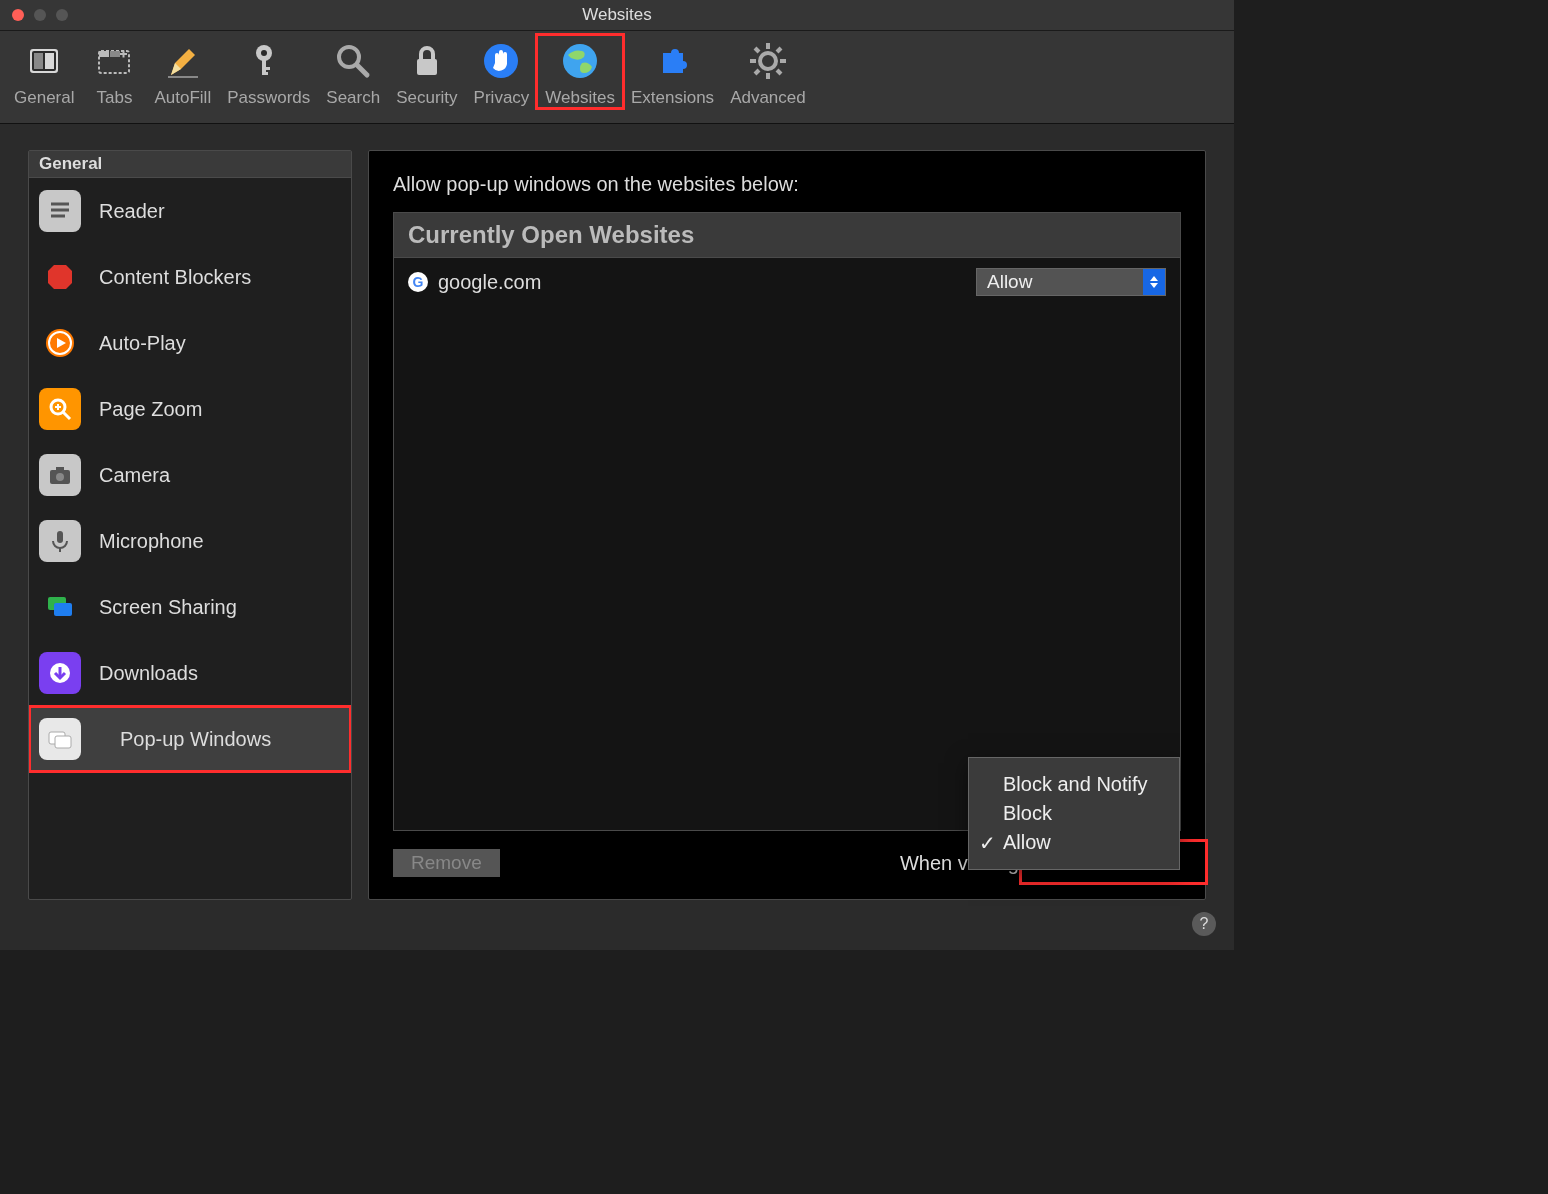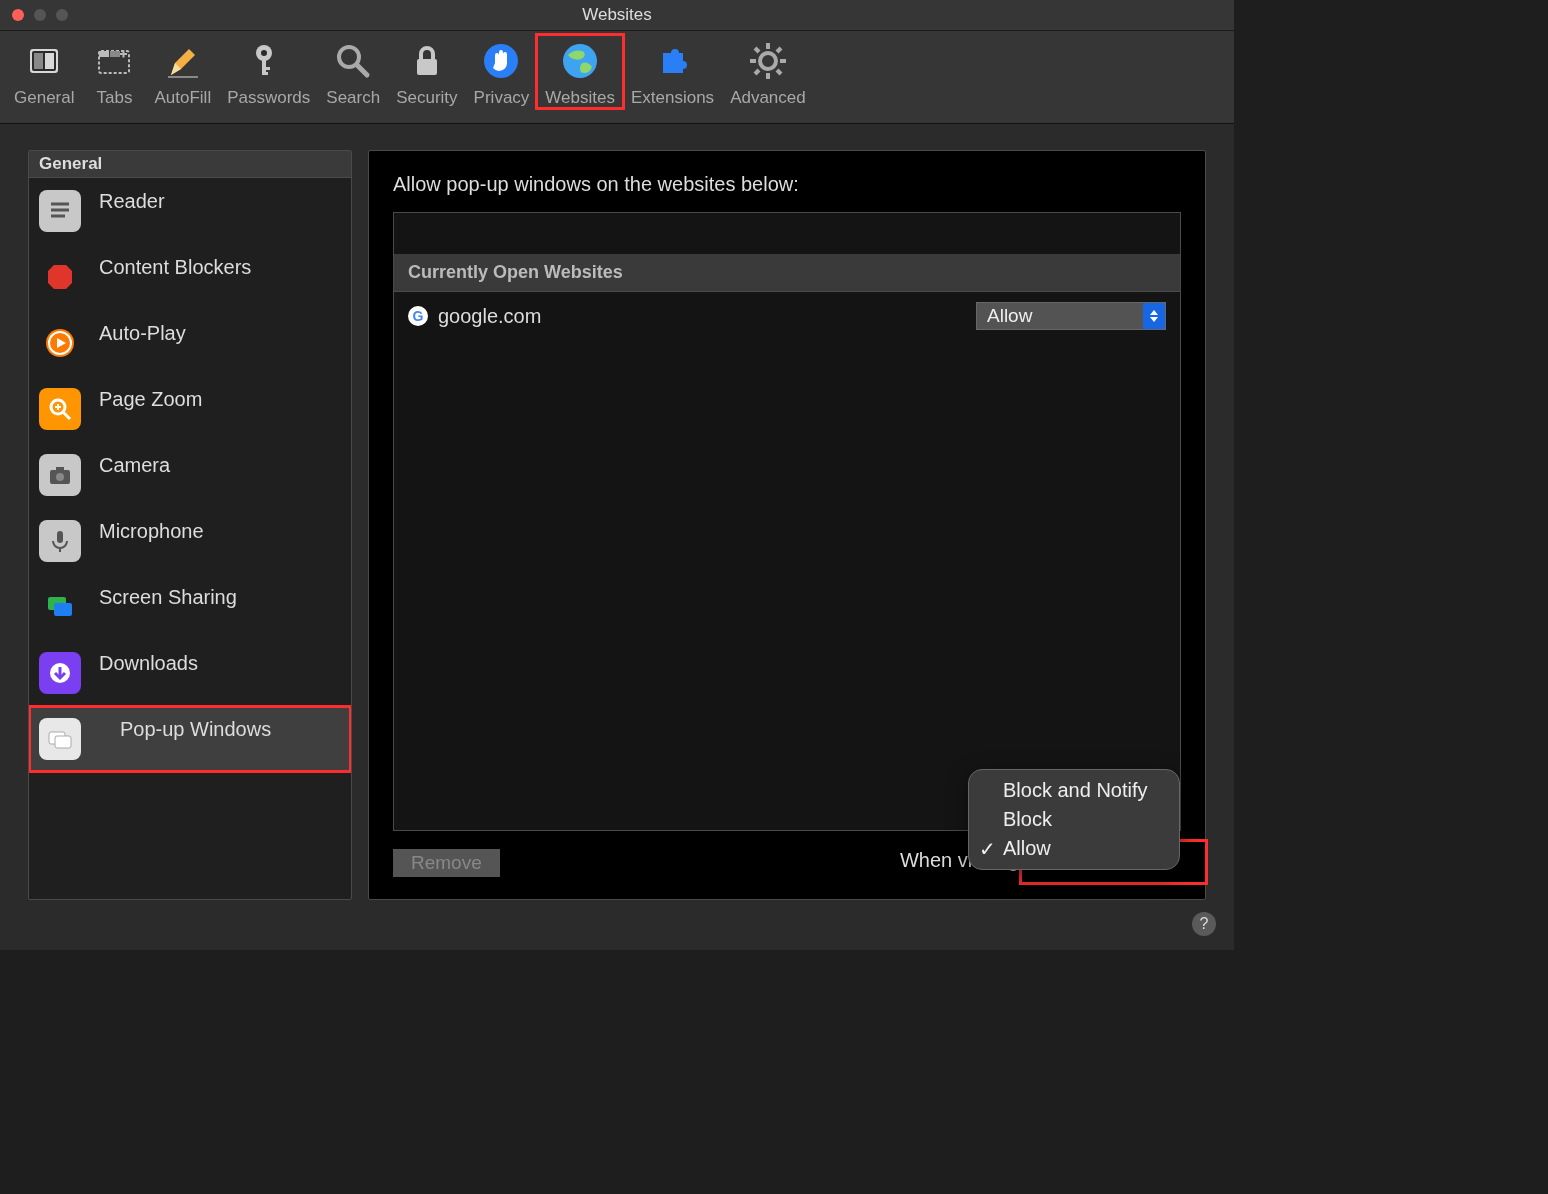--- a/index.html
+++ b/index.html
@@ -12,43 +12,43 @@
   .title{position:absolute;left:0;right:0;text-align:center;font-size:17px;color:#ddd;}
   .toolbar{height:86px;background:#363636;display:flex;align-items:flex-start;padding:6px 6px 0 6px;gap:0;border-bottom:1px solid #111;}
   .tool{display:flex;flex-direction:column;align-items:center;justify-content:flex-start;padding:0 8px;cursor:default;color:#a8a8a8;font-size:17px;}
   .tool .ic{width:48px;height:48px;display:flex;align-items:center;justify-content:center;margin-bottom:3px;}
   .tool.sel{position:relative;}
   .tool.sel::before{content:"";position:absolute;left:-2px;right:-2px;top:-4px;bottom:-2px;border:3px solid #ff2d2d;}
   .content{position:absolute;left:28px;right:28px;top:150px;bottom:50px;display:flex;gap:16px;}
   .sidebar{width:322px;background:#1f1f1f;border:1px solid #4a4a4a;border-radius:2px;display:flex;flex-direction:column;}
   .side-head{background:#3a3a3a;color:#ddd;font-size:17px;font-weight:600;padding:3px 10px;border-bottom:1px solid #4a4a4a;}
   .side-list{flex:1;overflow:auto;}
-  .s-item{display:flex;gap:18px;padding:12px 10px;cursor:default;position:relative;}
+  .s-item{display:flex;align-items:center;gap:18px;padding:12px 10px;cursor:default;position:relative;}
   .s-item .sic{width:42px;height:42px;border-radius:8px;display:flex;align-items:center;justify-content:center;font-size:24px;color:white;flex-shrink:0;}
   .s-item .lbl{font-size:20px;color:#ddd;}
   .s-item.sel{background:#3f3f3f;gap:39px;}
   .s-item.hl{outline:3px solid #ff2d2d;outline-offset:-2px;}
   .main{flex:1;border:1px solid #4a4a4a;border-radius:2px;padding:22px 24px;display:flex;flex-direction:column;position:relative;background:#000000;}
   .main h3{margin:0 0 16px 0;font-weight:400;font-size:20px;color:#ddd;}
   .listbox{flex:1;border:1px solid #4a4a4a;background:#141414;display:flex;flex-direction:column;}
-  .lb-head{background:#3a3a3a;color:#bbb;font-size:18px;font-weight:600;padding:8px 14px;border-bottom:1px solid #4a4a4a;margin-top:41px;}
+  .lb-head{background:#3a3a3a;color:#bbb;font-size:24px;font-weight:600;padding:8px 14px;border-bottom:1px solid #4a4a4a;}
   .lb-row{display:flex;align-items:center;padding:10px 14px;gap:10px;}
   .lb-row .fav{width:20px;height:20px;border-radius:50%;background:white;display:flex;align-items:center;justify-content:center;font-size:14px;font-weight:bold;}
   .lb-row .site{flex:1;font-size:20px;color:#ddd;}
   .selectbox{background:#535353;border:1px solid #666;color:#eee;font-size:19px;padding:2px 28px 2px 10px;position:relative;width:190px;box-sizing:border-box;}
   .selectbox .arrows{position:absolute;right:0;top:0;bottom:0;width:22px;background:#1767e5;display:flex;flex-direction:column;align-items:center;justify-content:center;}
   .selectbox .arrows::before{content:"";border-left:4px solid transparent;border-right:4px solid transparent;border-bottom:5px solid white;margin-bottom:2px;}
   .selectbox .arrows::after{content:"";border-left:4px solid transparent;border-right:4px solid transparent;border-top:5px solid white;}
-  .bottom-row{display:flex;align-items:flex-start;margin-top:18px;gap:12px;}
+  .bottom-row{display:flex;align-items:center;margin-top:18px;gap:12px;}
   .remove-btn{background:#555;color:#888;font-size:19px;padding:3px 18px;border:none;}
   .spacer{flex:1;}
   .other-label{font-size:20px;color:#ddd;}
   .hl-box{border:3px solid #ff2d2d;position:absolute;}
   .hl-bottom{left:650px;right:-3px;bottom:14px;height:40px;pointer-events:none;}
-  .popup-menu{position:absolute;right:54px;bottom:80px;background:#3b3b3b;border:1px solid #666;border-radius:14px;padding:6px 0;width:210px;box-shadow:0 6px 20px rgba(0,0,0,.5);z-index:10;}
+  .popup-menu{position:absolute;right:54px;bottom:80px;background:#3b3b3b;border:1px solid #666;border-radius:0;padding:12px 0;width:210px;box-shadow:0 6px 20px rgba(0,0,0,.5);z-index:10;}
   .popup-menu .mi{padding:3px 16px 3px 34px;font-size:20px;color:#eee;position:relative;}
   .popup-menu .mi.chk::before{content:"✓";position:absolute;left:10px;}
   .help{position:absolute;right:18px;bottom:14px;width:24px;height:24px;border-radius:50%;background:#5a5a5a;color:#ddd;display:flex;align-items:center;justify-content:center;font-size:16px;}
   
   .ic svg{width:40px;height:40px;}
   .sic svg{width:30px;height:30px;}
   .badge{position:absolute;width:12px;height:12px;background:#ff3b30;border-radius:50%;right:-4px;top:-4px;}
 </style>
 </head>
 <body>

